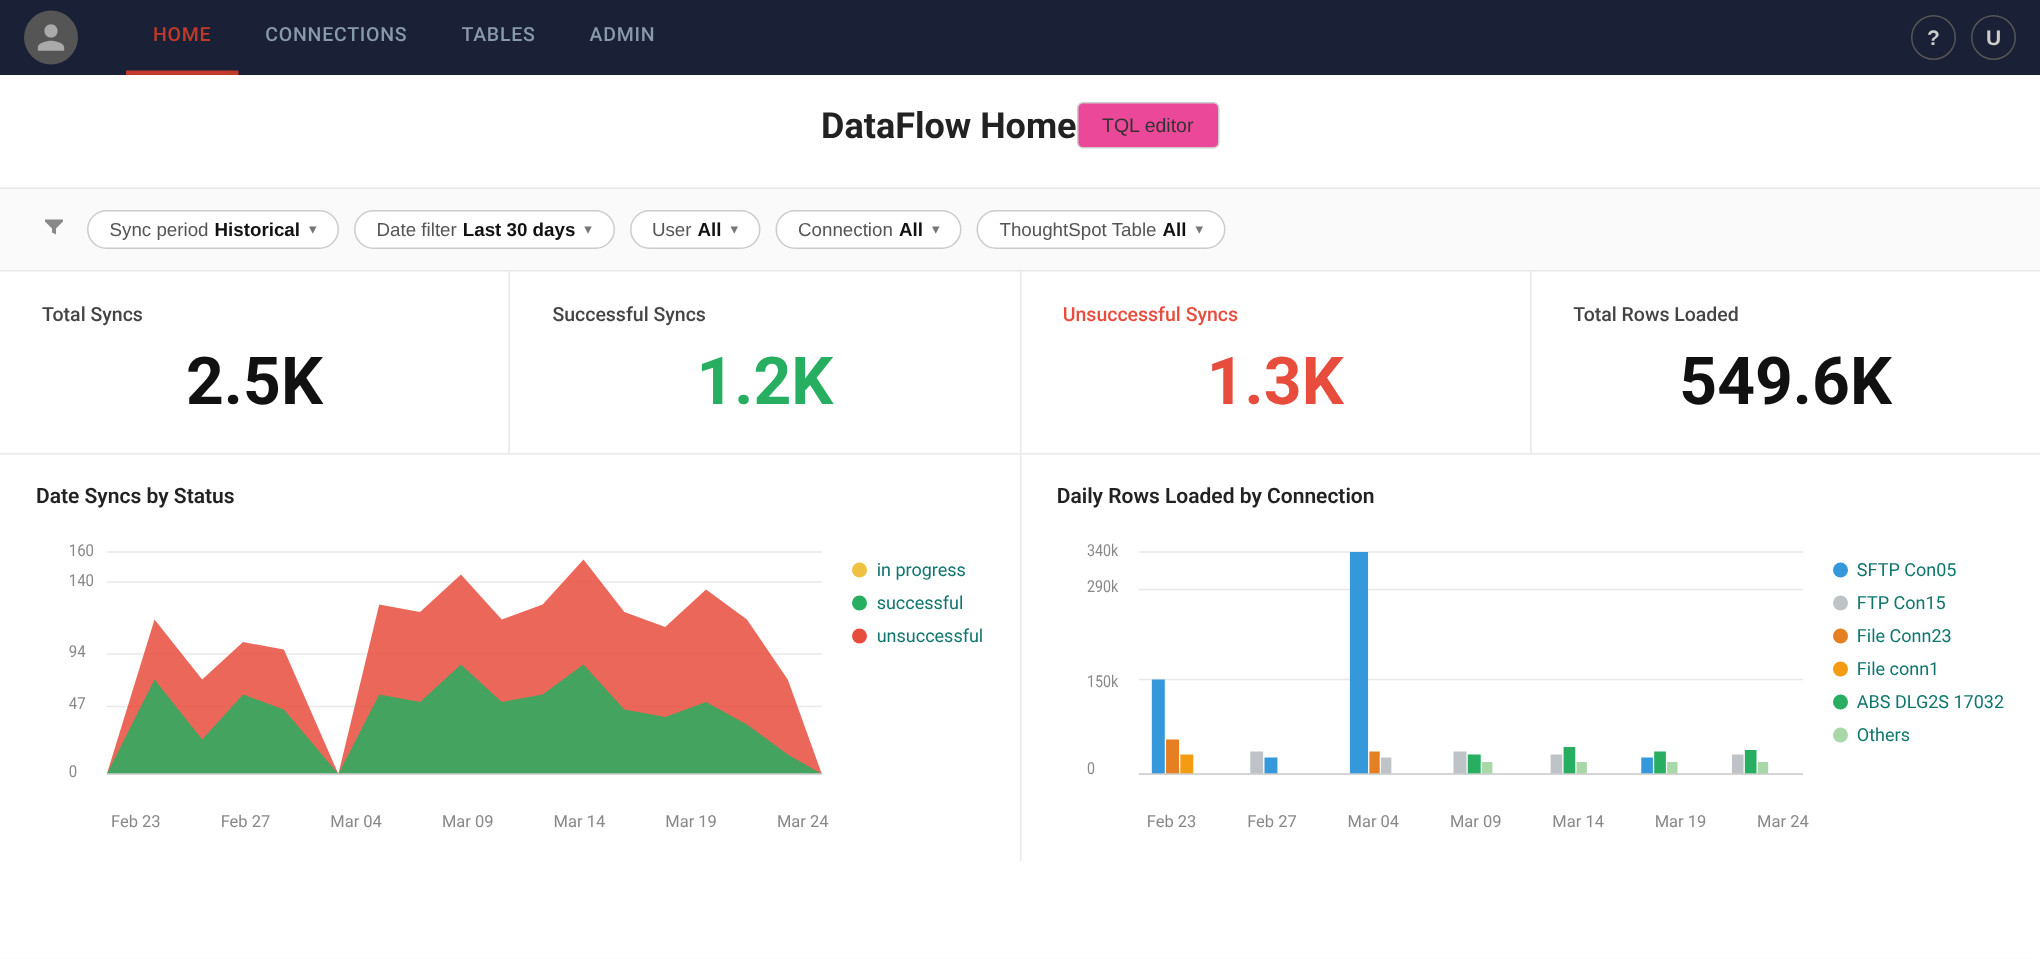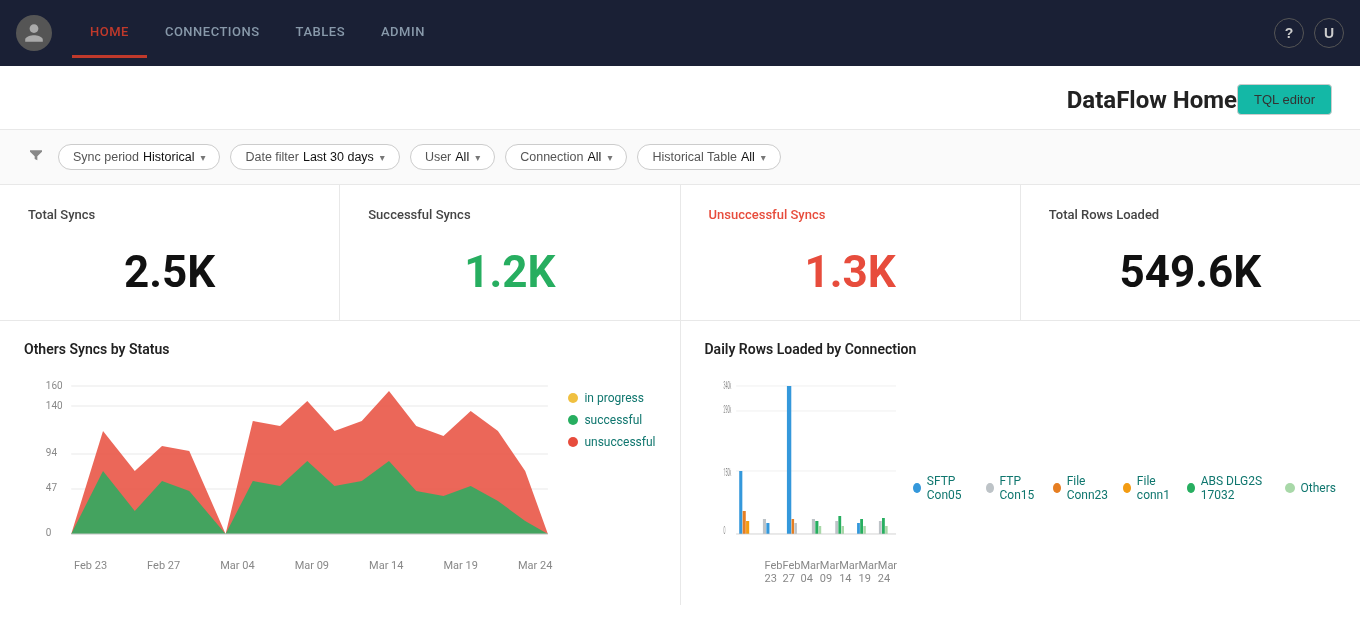--- a/index.html
+++ b/index.html
@@ -1,94 +1,94 @@
 <!DOCTYPE html>
 <html><head>
   <meta charset="utf-8">
   <style>
     * { margin: 0; padding: 0; box-sizing: border-box; }
     body { font-family: -apple-system, BlinkMacSystemFont, 'Segoe UI', Roboto, sans-serif; background: #f5f5f5; width: 1360px; min-height: 639px; overflow: hidden; }
 
     
     .navbar {
       background: #1a2035;
-      height: 66px;
+      height: 50px;
       display: flex;
       align-items: center;
       padding: 0 16px;
-      gap: 4px;
+      gap: 16px;
     }
     .nav-avatar {
       width: 36px; height: 36px; border-radius: 50%; background: #555; display: flex; align-items: center; justify-content: center; margin-right: 16px;
     }
     .nav-avatar svg { width: 22px; height: 22px; fill: #aaa; }
     .nav-links { display: flex; gap: 0; flex: 1; }
     .nav-link {
       color: #8899aa; font-size: 13px; font-weight: 500; padding: 0 18px; height: 50px; display: flex; align-items: center; cursor: pointer; letter-spacing: 0.5px; text-decoration: none; border-bottom: 3px solid transparent;
     }
     .nav-link.active { color: #c0392b; border-bottom: 3px solid #c0392b; }
     .nav-right { display: flex; align-items: center; gap: 10px; margin-left: auto; }
     .nav-icon-btn {
       width: 30px; height: 30px; border-radius: 50%; border: 1px solid #555; background: transparent; color: #ccc; font-size: 14px; cursor: pointer; display: flex; align-items: center; justify-content: center; font-weight: 600;
     }
 
     
     .page { background: #fff; min-height: 589px; }
     .page-header {
-      display: flex; align-items: center; justify-content: flex-end; padding: 18px 28px 14px;
+      display: flex; align-items: center; justify-content: center; padding: 18px 28px 26px;
       border-bottom: 1px solid #e8e8e8;
     }
     .page-title { font-size: 24px; font-weight: 700; color: #222; }
     .tql-btn {
-      border: 1px solid #ccc; background: #14b8a6; border-radius: 4px; padding: 7px 16px; font-size: 13px; color: #333; cursor: pointer;
+      border: 1px solid #ccc; background: #ec4899; border-radius: 4px; padding: 7px 16px; font-size: 13px; color: #333; cursor: pointer;
     }
 
     
     .filters {
       display: flex; align-items: center; gap: 10px; padding: 14px 28px;
       border-bottom: 1px solid #e8e8e8; background: #fafafa;
     }
     .filter-icon { color: #888; font-size: 15px; margin-right: 4px; }
     .filter-pill {
       border: 1px solid #ccc; border-radius: 20px; background: #fff; padding: 5px 14px; font-size: 12.5px; color: #333; cursor: pointer; display: flex; align-items: center; gap: 4px;
     }
     .filter-pill .pill-key { color: #555; }
-    .filter-pill .pill-val { color: #111; font-weight: 400; }
+    .filter-pill .pill-val { color: #111; font-weight: 700; }
     .filter-pill .arrow { font-size: 10px; color: #777; margin-left: 2px; }
 
     
     .stats-row {
       display: flex; gap: 0; border-bottom: 1px solid #e8e8e8;
     }
     .stat-card {
       flex: 1; padding: 22px 28px; border-right: 1px solid #e8e8e8;
     }
     .stat-card:last-child { border-right: none; }
-    .stat-label { font-size: 13px; color: #444; margin-bottom: 24px; font-weight: 500; }
+    .stat-label { font-size: 13px; color: #444; margin-bottom: 10px; font-weight: 500; }
     .stat-value { font-size: 44px; font-weight: 700; color: #111; text-align: center; }
     .stat-value.green { color: #27ae60; }
     .stat-value.red { color: #e74c3c; }
 
     
     .charts-row { display: flex; gap: 0; }
     .chart-panel { flex: 1; padding: 20px 24px; border-right: 1px solid #e8e8e8; }
     .chart-panel:last-child { border-right: none; }
     .chart-title { font-size: 14px; font-weight: 600; color: #222; margin-bottom: 14px; }
 
     
     .left-chart { display: flex; }
     .left-chart-area { flex: 1; position: relative; margin-left: 20px; }
     .left-legend { display: flex; flex-direction: column; gap: 8px; padding-left: 16px; padding-top: 20px; justify-content: flex-start; }
     .legend-item { display: flex; align-items: center; gap: 6px; font-size: 12px; color: #0f766e; }
     .legend-dot { width: 10px; height: 10px; border-radius: 50%; }
 
     
     .right-chart { display: flex; margin-left: 18px; }
     .right-chart-area { flex: 1; position: relative; }
-    .right-legend { display: flex; flex-direction: row; gap: 8px; padding-left: 16px; padding-top: 20px; }
+    .right-legend { display: flex; flex-direction: column; gap: 8px; padding-left: 16px; padding-top: 20px; }
 
     
     svg.chart { width: 100%; height: 180px; }
     .x-labels { display: flex; justify-content: space-between; padding: 4px 0 0; }
     .x-label { font-size: 11px; color: #888; text-align: left; }
 
     .y-label { font-size: 11px; fill: #888; }
   </style>
 </head>
 <body>
@@ -138,21 +138,21 @@
       <span class="pill-key">User </span>
         <span class="pill-val">All</span>
         <span class="arrow">▾</span>
     </button>
     <button class="filter-pill">
       <span class="pill-key">Connection </span>
         <span class="pill-val">All</span>
         <span class="arrow">▾</span>
     </button>
     <button class="filter-pill">
-      <span class="pill-key">Historical Table </span>
+      <span class="pill-key">ThoughtSpot Table </span>
         <span class="pill-val">All</span>
         <span class="arrow">▾</span>
     </button>
   </div>
 
   <div class="stats-row">
     <div class="stat-card">
       <div class="stat-label">Total Syncs</div>
       <div class="stat-value">2.5K</div>
     </div>
@@ -166,21 +166,21 @@
     </div>
     <div class="stat-card">
       <div class="stat-label">Total Rows Loaded</div>
       <div class="stat-value">549.6K</div>
     </div>
   </div>
 
   <div class="charts-row">
 
     <div class="chart-panel">
-      <div class="chart-title">Others Syncs by Status</div>
+      <div class="chart-title">Date Syncs by Status</div>
       <div class="left-chart">
         <div class="left-chart-area">
           <svg class="chart" viewBox="0 0 560 180" preserveAspectRatio="none">
 
             <text x="2" y="18" class="y-label" font-size="11" fill="#888">160</text>
             <text x="2" y="38" class="y-label" font-size="11" fill="#888">140</text>
             <text x="2" y="85" class="y-label" font-size="11" fill="#888">94</text>
             <text x="2" y="120" class="y-label" font-size="11" fill="#888">47</text>
             <text x="2" y="165" class="y-label" font-size="11" fill="#888">0</text>
 

